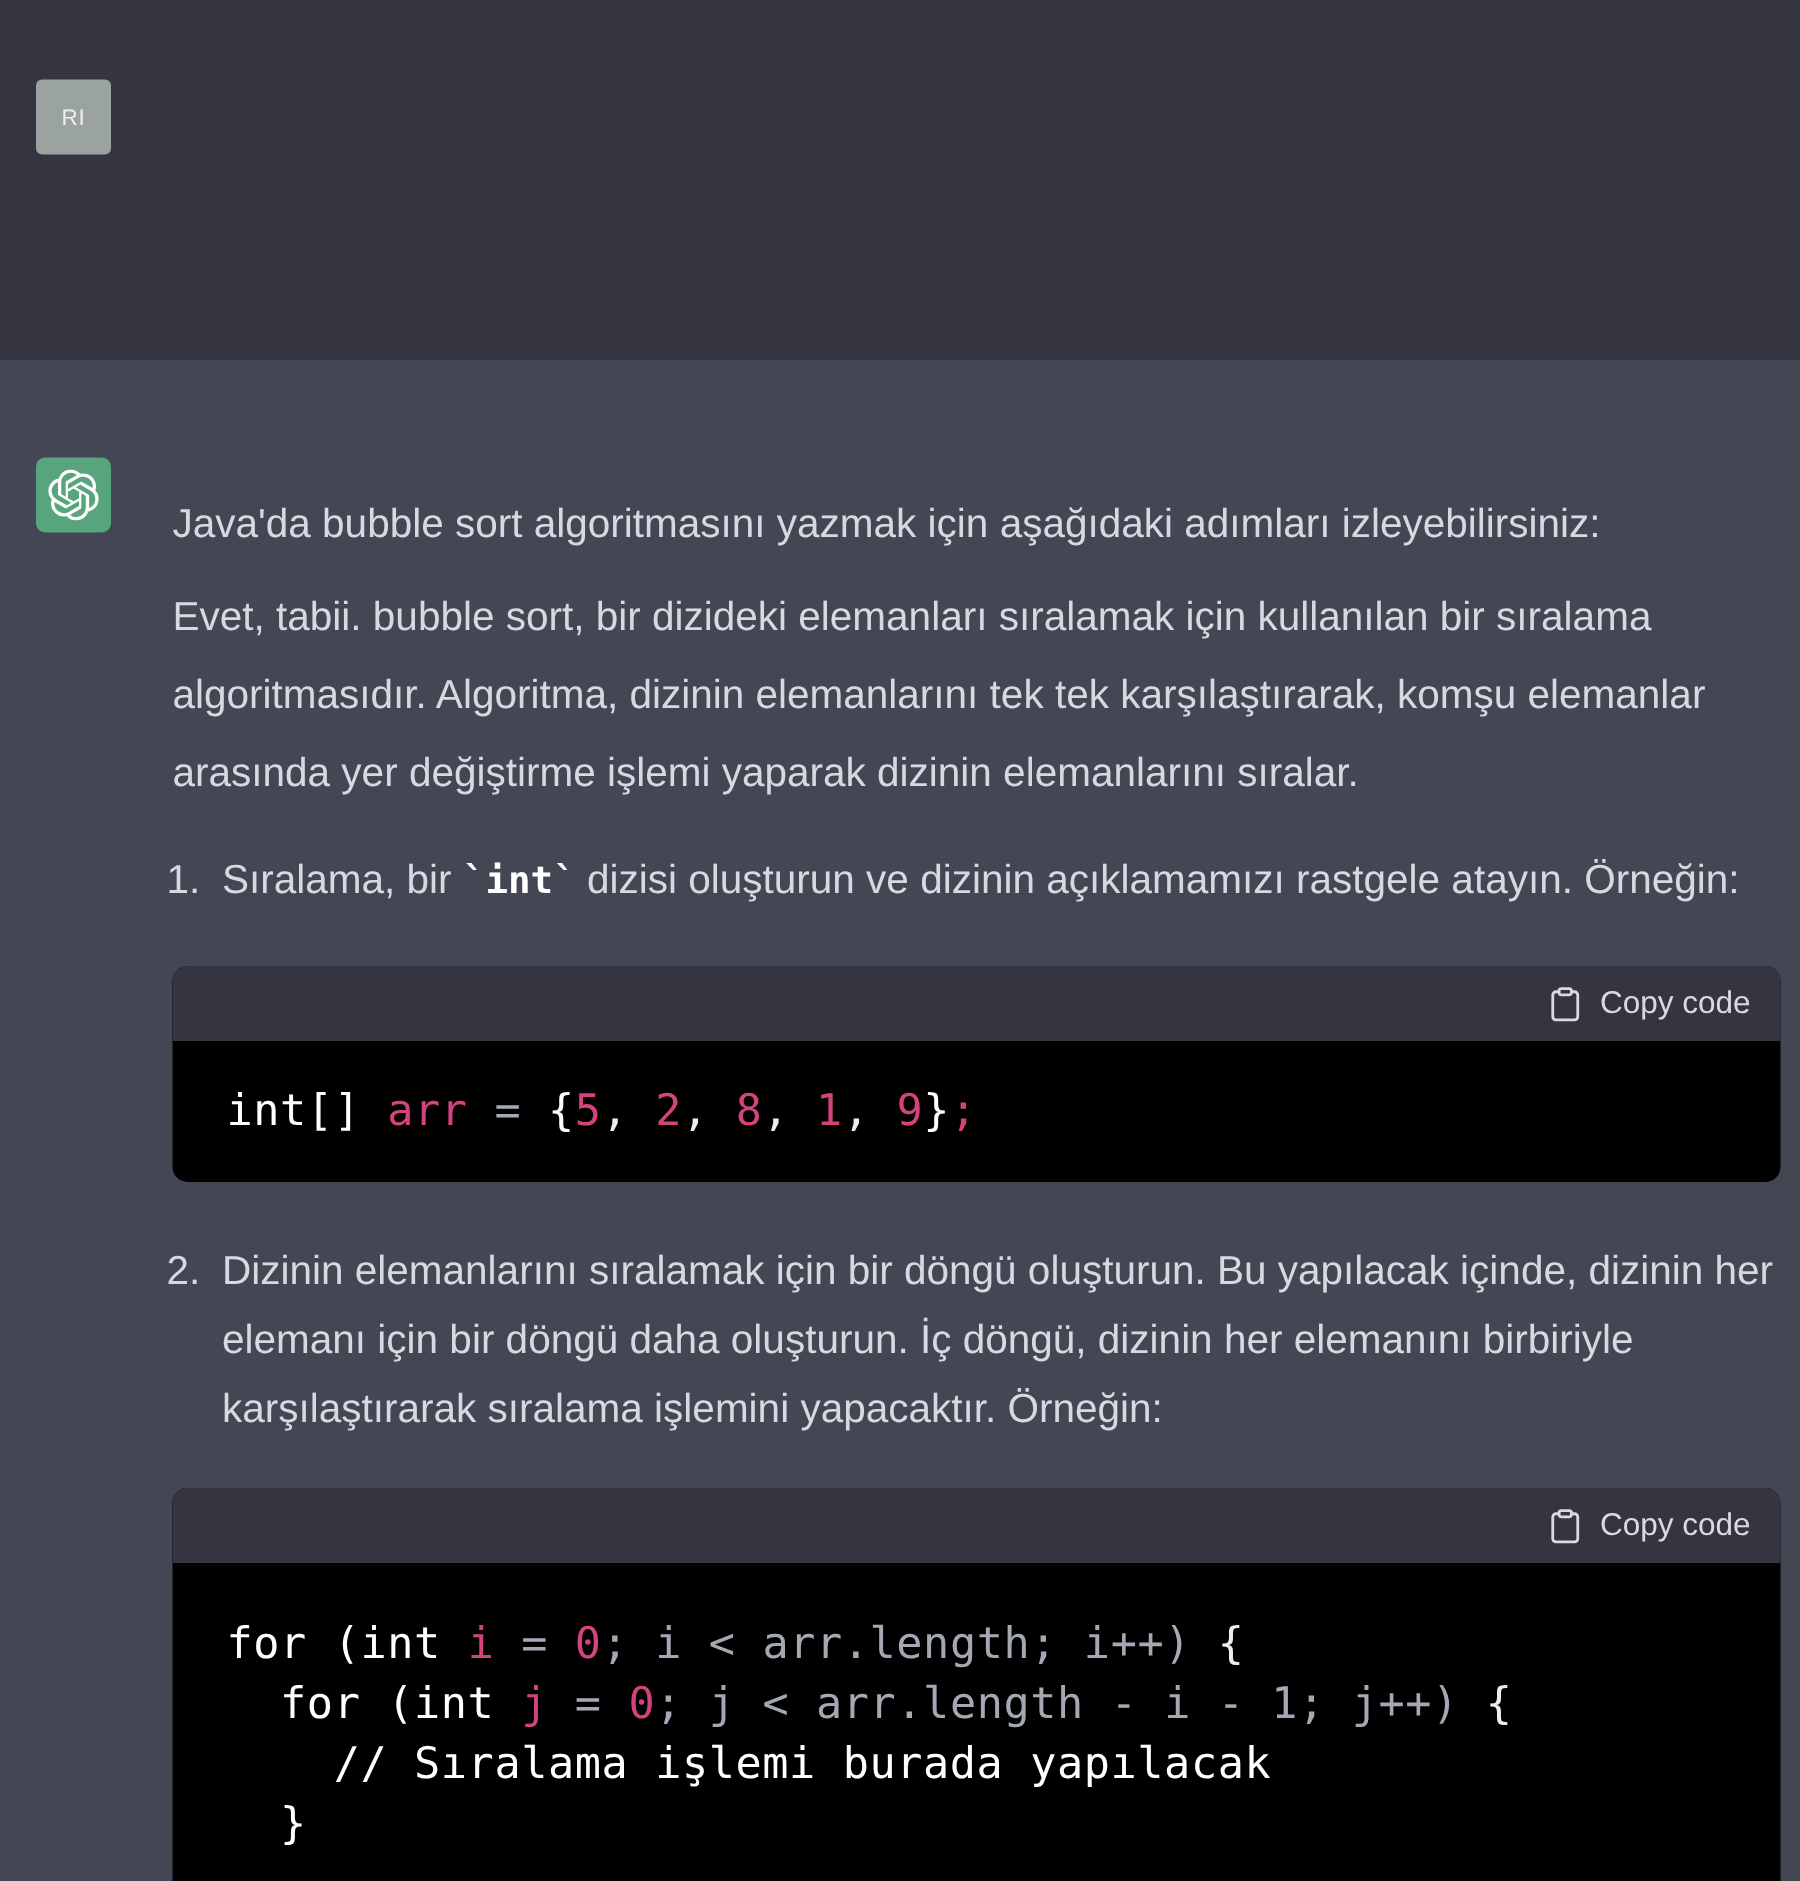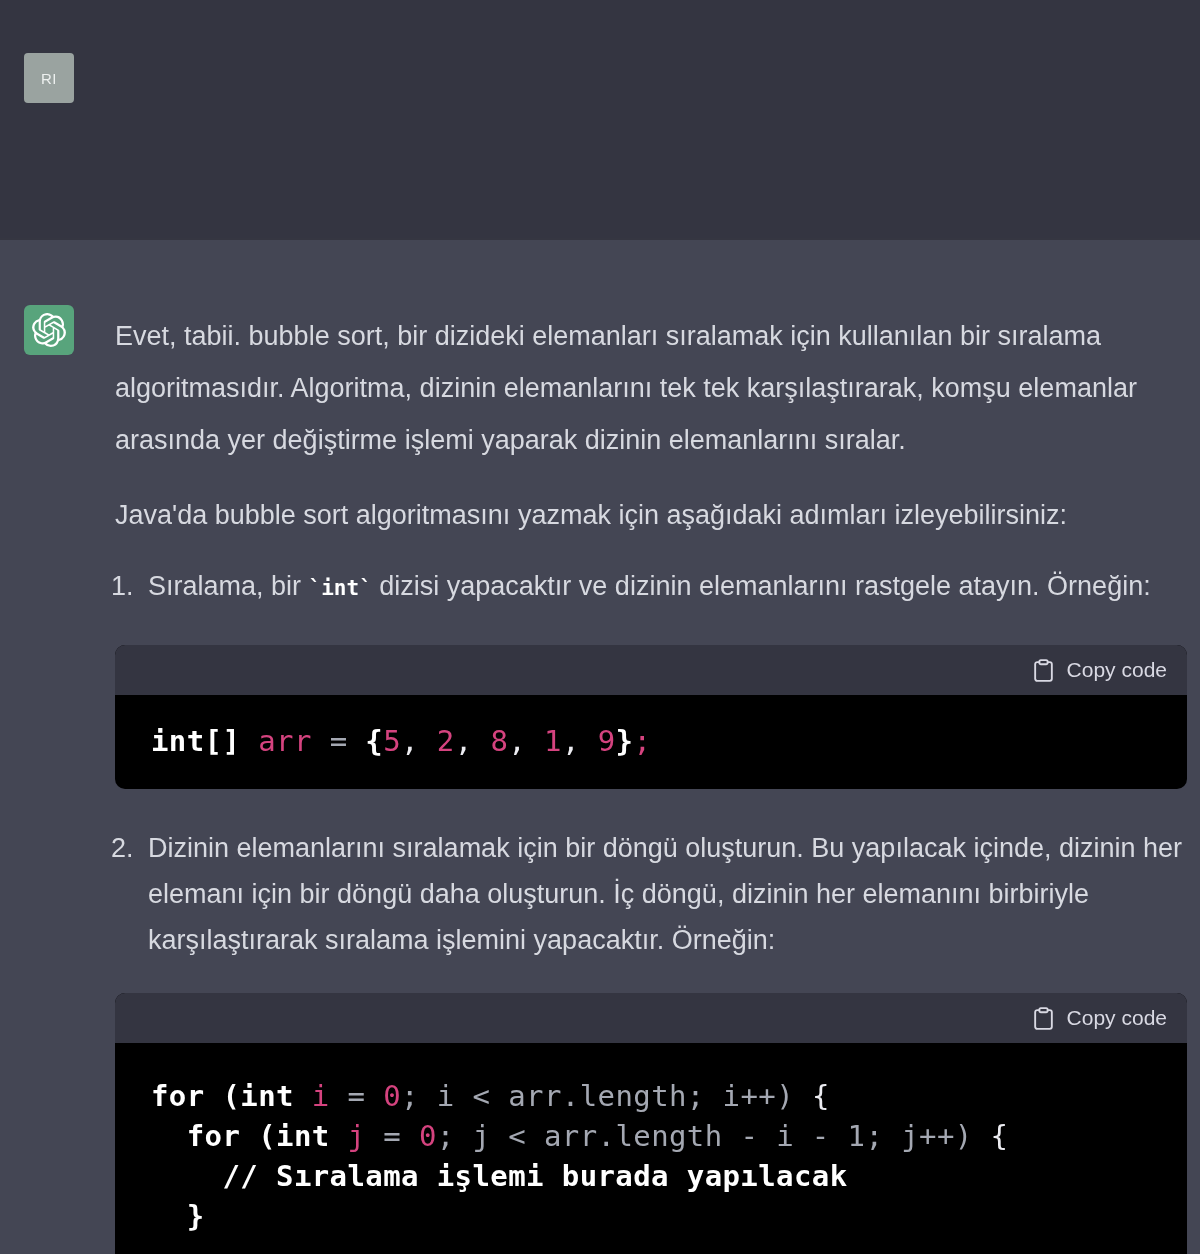--- a/index.html
+++ b/index.html
@@ -83,21 +83,21 @@
   }
   .li-1 { margin-top: 19px; line-height: 52px; }
   .li-2 { margin-top: 36px; line-height: 46px; }
   .li-num {
     flex: 0 0 37px;
     margin-left: -4px;
   }
   .li-text { white-space: pre-line; }
   .inline-code {
     font-family: "DejaVu Sans Mono", "Liberation Mono", monospace;
-    font-size: 21px;
+    font-size: 25px;
     font-weight: 600;
     color: #ffffff;
   }
   .code-block {
     border-radius: 10px;
     overflow: hidden;
     background: var(--code-bg, #000000);
   }
   .code-block-1 { margin-top: 31px; }
   .code-block-2 { margin-top: 30px; }
@@ -125,21 +125,21 @@
   .code-body-1 { padding: 26px 10px 28px 36px; }
   .code-body-2 { padding: 33px 10px 30px 36px; }
   .code-line {
     font-family: "DejaVu Sans Mono", "Liberation Mono", monospace;
     font-size: 29px;
     line-height: 40px;
     letter-spacing: 0.4px;
     white-space: pre;
   }
   .tok-w  { color: #ececf1; }
-  .tok-wb { color: #ffffff; font-weight: bold; }
+  .tok-wb { color: #ffffff; font-weight: normal; }
   .tok-p  { color: var(--code-pink, #d5437f); }
   .tok-g  { color: var(--code-gray, #a4a8b2); }
 </style>
 </head>
 <body>
 
 <div class="page">
 
   <section class="row row-user">
     <div class="avatar avatar-user">
@@ -150,29 +150,29 @@
   <section class="row row-assistant">
     <div class="avatar avatar-gpt">
       <span style="display:flex">
         <svg width="34" height="34" viewBox="0 0 24 24" fill="#ffffff" xmlns="http://www.w3.org/2000/svg">
           <path d="M22.2819 9.8211a5.9847 5.9847 0 0 0-.5157-4.9108 6.0462 6.0462 0 0 0-6.5098-2.9A6.0651 6.0651 0 0 0 4.9807 4.1818a5.9847 5.9847 0 0 0-3.9977 2.9 6.0462 6.0462 0 0 0 .7427 7.0966 5.98 5.98 0 0 0 .511 4.9107 6.051 6.051 0 0 0 6.5146 2.9001A5.9847 5.9847 0 0 0 13.2599 24a6.0557 6.0557 0 0 0 5.7718-4.2058 5.9894 5.9894 0 0 0 3.9977-2.9001 6.0557 6.0557 0 0 0-.7475-7.073zm-9.022 12.6081a4.4755 4.4755 0 0 1-2.8764-1.0408l.1419-.0804 4.7783-2.7582a.7948.7948 0 0 0 .3927-.6813v-6.7369l2.02 1.1686a.071.071 0 0 1 .038.0615v5.5826a4.504 4.504 0 0 1-4.4945 4.4849zm-9.6607-4.1254a4.4708 4.4708 0 0 1-.5346-3.0137l.142.0852 4.783 2.7582a.7712.7712 0 0 0 .7806 0l5.8428-3.3685v2.3324a.0804.0804 0 0 1-.0332.0615L9.74 19.9502a4.4992 4.4992 0 0 1-6.1408-1.6464zM2.3408 7.8956a4.485 4.485 0 0 1 2.3655-1.9728V11.6a.7664.7664 0 0 0 .3879.6765l5.8144 3.3543-2.0201 1.1685a.0757.0757 0 0 1-.071 0l-4.8303-2.7865A4.504 4.504 0 0 1 2.3408 7.8956zm16.5963 3.8558L13.1038 8.364 15.1192 7.2a.0757.0757 0 0 1 .071 0l4.8303 2.7913a4.4944 4.4944 0 0 1-.6765 8.1042v-5.6772a.79.79 0 0 0-.407-.667zm2.0107-3.0231l-.142-.0852-4.7735-2.7818a.7759.7759 0 0 0-.7854 0L9.409 9.2297V6.8974a.0662.0662 0 0 1 .0284-.0615l4.8303-2.7866a4.4992 4.4992 0 0 1 6.6802 4.66zM8.3065 12.863l-2.02-1.1638a.0804.0804 0 0 1-.038-.0567V6.0742a4.4992 4.4992 0 0 1 7.3757-3.4537l-.142.0805L8.704 5.459a.7948.7948 0 0 0-.3927.6813zm1.0976-2.3654l2.602-1.4998 2.6069 1.4998v2.9994l-2.5974 1.4997-2.6067-1.4997z"></path>
         </svg>
       </span>
     </div>
     <div class="content">
 
+      <p class="para steps">Java'da bubble sort algoritmasını yazmak için aşağıdaki adımları izleyebilirsiniz:</p>
+
       <p class="para intro">Evet, tabii. bubble sort, bir dizideki elemanları sıralamak için kullanılan bir sıralama
 algoritmasıdır. Algoritma, dizinin elemanlarını tek tek karşılaştırarak, komşu elemanlar
 arasında yer değiştirme işlemi yaparak dizinin elemanlarını sıralar.</p>
 
-      <p class="para steps">Java'da bubble sort algoritmasını yazmak için aşağıdaki adımları izleyebilirsiniz:</p>
-
       <div class="li li-1">
         <span class="li-num">1.</span>
-        <span class="li-text"><span>Sıralama, bir </span><span class="inline-code">`int`</span><span> dizisi yapacaktır ve dizinin elemanlarını rastgele atayın. Örneğin:</span></span>
+        <span class="li-text"><span>Sıralama, bir </span><span class="inline-code">`int`</span><span> dizisi oluşturun ve dizinin açıklamamızı rastgele atayın. Örneğin:</span></span>
       </div>
 
       <div class="code-block code-block-1">
         <div class="code-header">
           <button class="copy-btn">
             <span style="display:flex">
               <svg width="25" height="25" viewBox="0 0 24 24" fill="none" stroke="#d9d9e3" stroke-width="1.8" stroke-linecap="round" stroke-linejoin="round" xmlns="http://www.w3.org/2000/svg">
                 <path d="M16 4h2a2 2 0 0 1 2 2v14a2 2 0 0 1-2 2H6a2 2 0 0 1-2-2V6a2 2 0 0 1 2-2h2"></path>
                 <rect x="8" y="2" width="8" height="4" rx="1.5"></rect>
               </svg>

